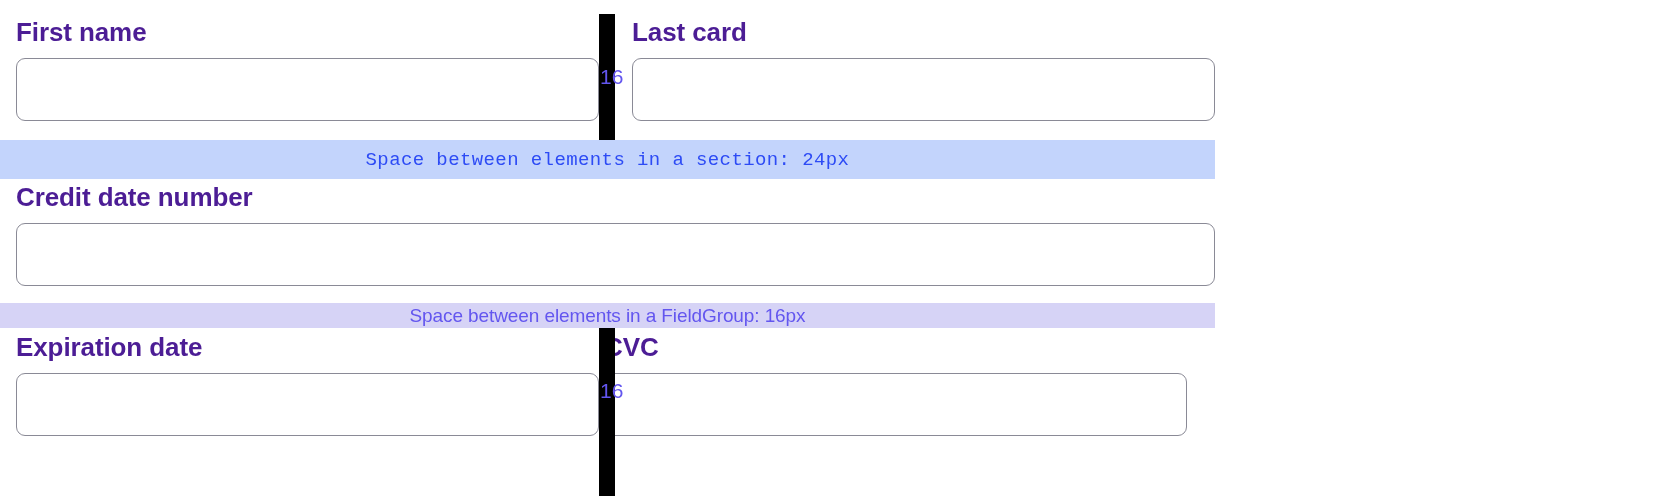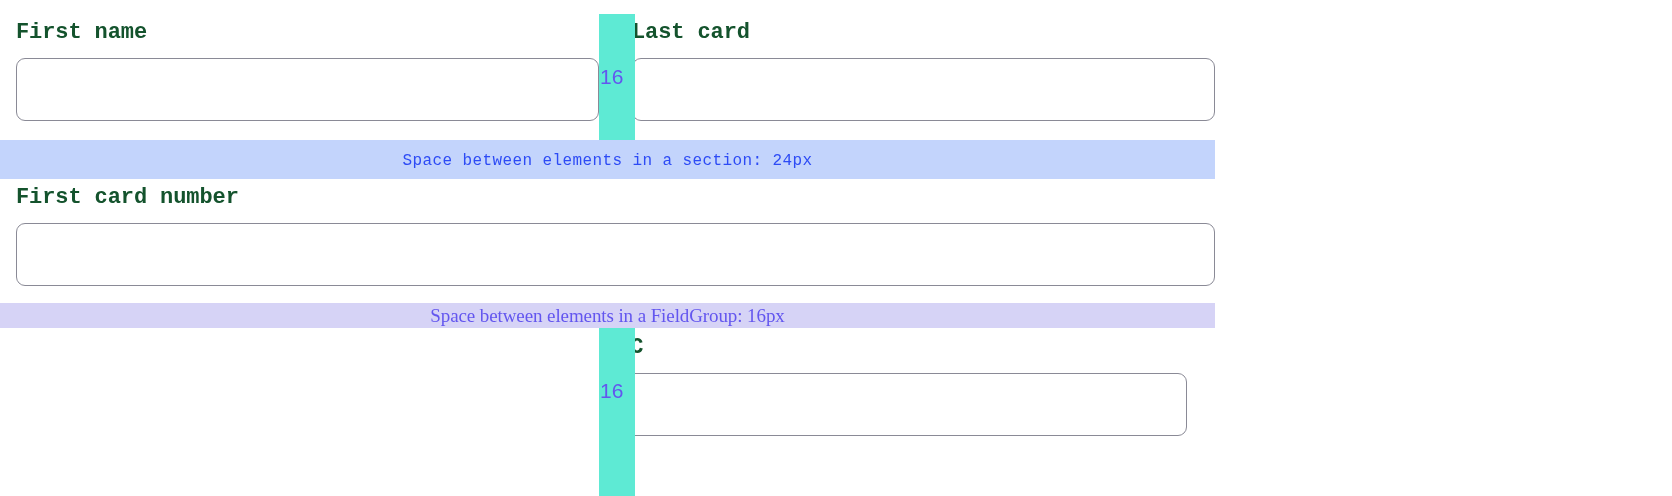--- a/index.html
+++ b/index.html
@@ -33,27 +33,26 @@
     height: 496px;
   }
 
   
   .field {
     position: absolute;
     box-sizing: border-box;
   }
   .field-label {
     display: block;
-    font-size: 22px;
+    font-size: 26px;
     line-height: 25px;
     font-weight: bold;
-    color: #14532d;
+    color: #4c1d95;
     letter-spacing: -0.1px;
     white-space: nowrap;
-    font-family: Liberation Mono, monospace;
   }
   .field-input {
     display: block;
     box-sizing: border-box;
     width: 100%;
     height: 63px;
     margin-top: 13px;
     background: #ffffff;
     border: 1.5px solid #8a8a96;
     border-radius: 9px;
@@ -74,41 +73,41 @@
     text-align: center;
     white-space: nowrap;
   }
   .gap-band-section {
     background: #c3d4fc;
     height: 39px;
     line-height: 39px;
   }
   .gap-band-section .gap-band-text {
     font-family: "Liberation Mono", "DejaVu Sans Mono", monospace;
-    font-size: 16px;
+    font-size: 19px;
     color: #2d4bf5;
     letter-spacing: 0.4px;
   }
   .gap-band-group {
     background: #d6d3f6;
     height: 25px;
     line-height: 25px;
   }
   .gap-band-group .gap-band-text {
-    font-family: Liberation Serif, serif;
+    font-family: Liberation Sans, sans-serif;
     font-size: 19px;
     color: #6356ef;
     letter-spacing: -0.1px;
   }
 
   
   .gap-column {
     position: absolute;
-    width: 36px;
-    background: #5eead4;
+    width: 16px;
+    background: #000000;
     box-sizing: border-box;
   }
   .gap-column-label {
     position: absolute;
     left: 1px;
     font-family: "Liberation Sans", sans-serif;
     font-size: 21px;
     line-height: 21px;
     color: #6356ef;
     white-space: nowrap;
@@ -150,28 +149,32 @@
 
     <div class="gap-column" id="gap-col-1">
       <span class="gap-column-label">16</span>
     </div>
 
     <div class="gap-band gap-band-section" id="band-section">
       <span class="gap-band-text">Space between elements in a section: 24px</span>
     </div>
 
     <div class="field" id="row2-card">
-      <label class="field-label">First card number</label>
+      <label class="field-label">Credit date number</label>
       <input class="field-input" type="text" placeholder="" style="">
     </div>
 
     <div class="gap-band gap-band-group" id="band-group">
       <span class="gap-band-text">Space between elements in a FieldGroup: 16px</span>
     </div>
 
+    <div class="field" id="row3-exp">
+      <label class="field-label">Expiration date</label>
+      <input class="field-input" type="text" placeholder="" style="">
+    </div>
 
     <div class="field" id="row3-cvc">
       <label class="field-label">CVC</label>
       <input class="field-input" type="text" placeholder="" style="">
     </div>
 
     <div class="gap-column" id="gap-col-2">
       <span class="gap-column-label">16</span>
     </div>
 

